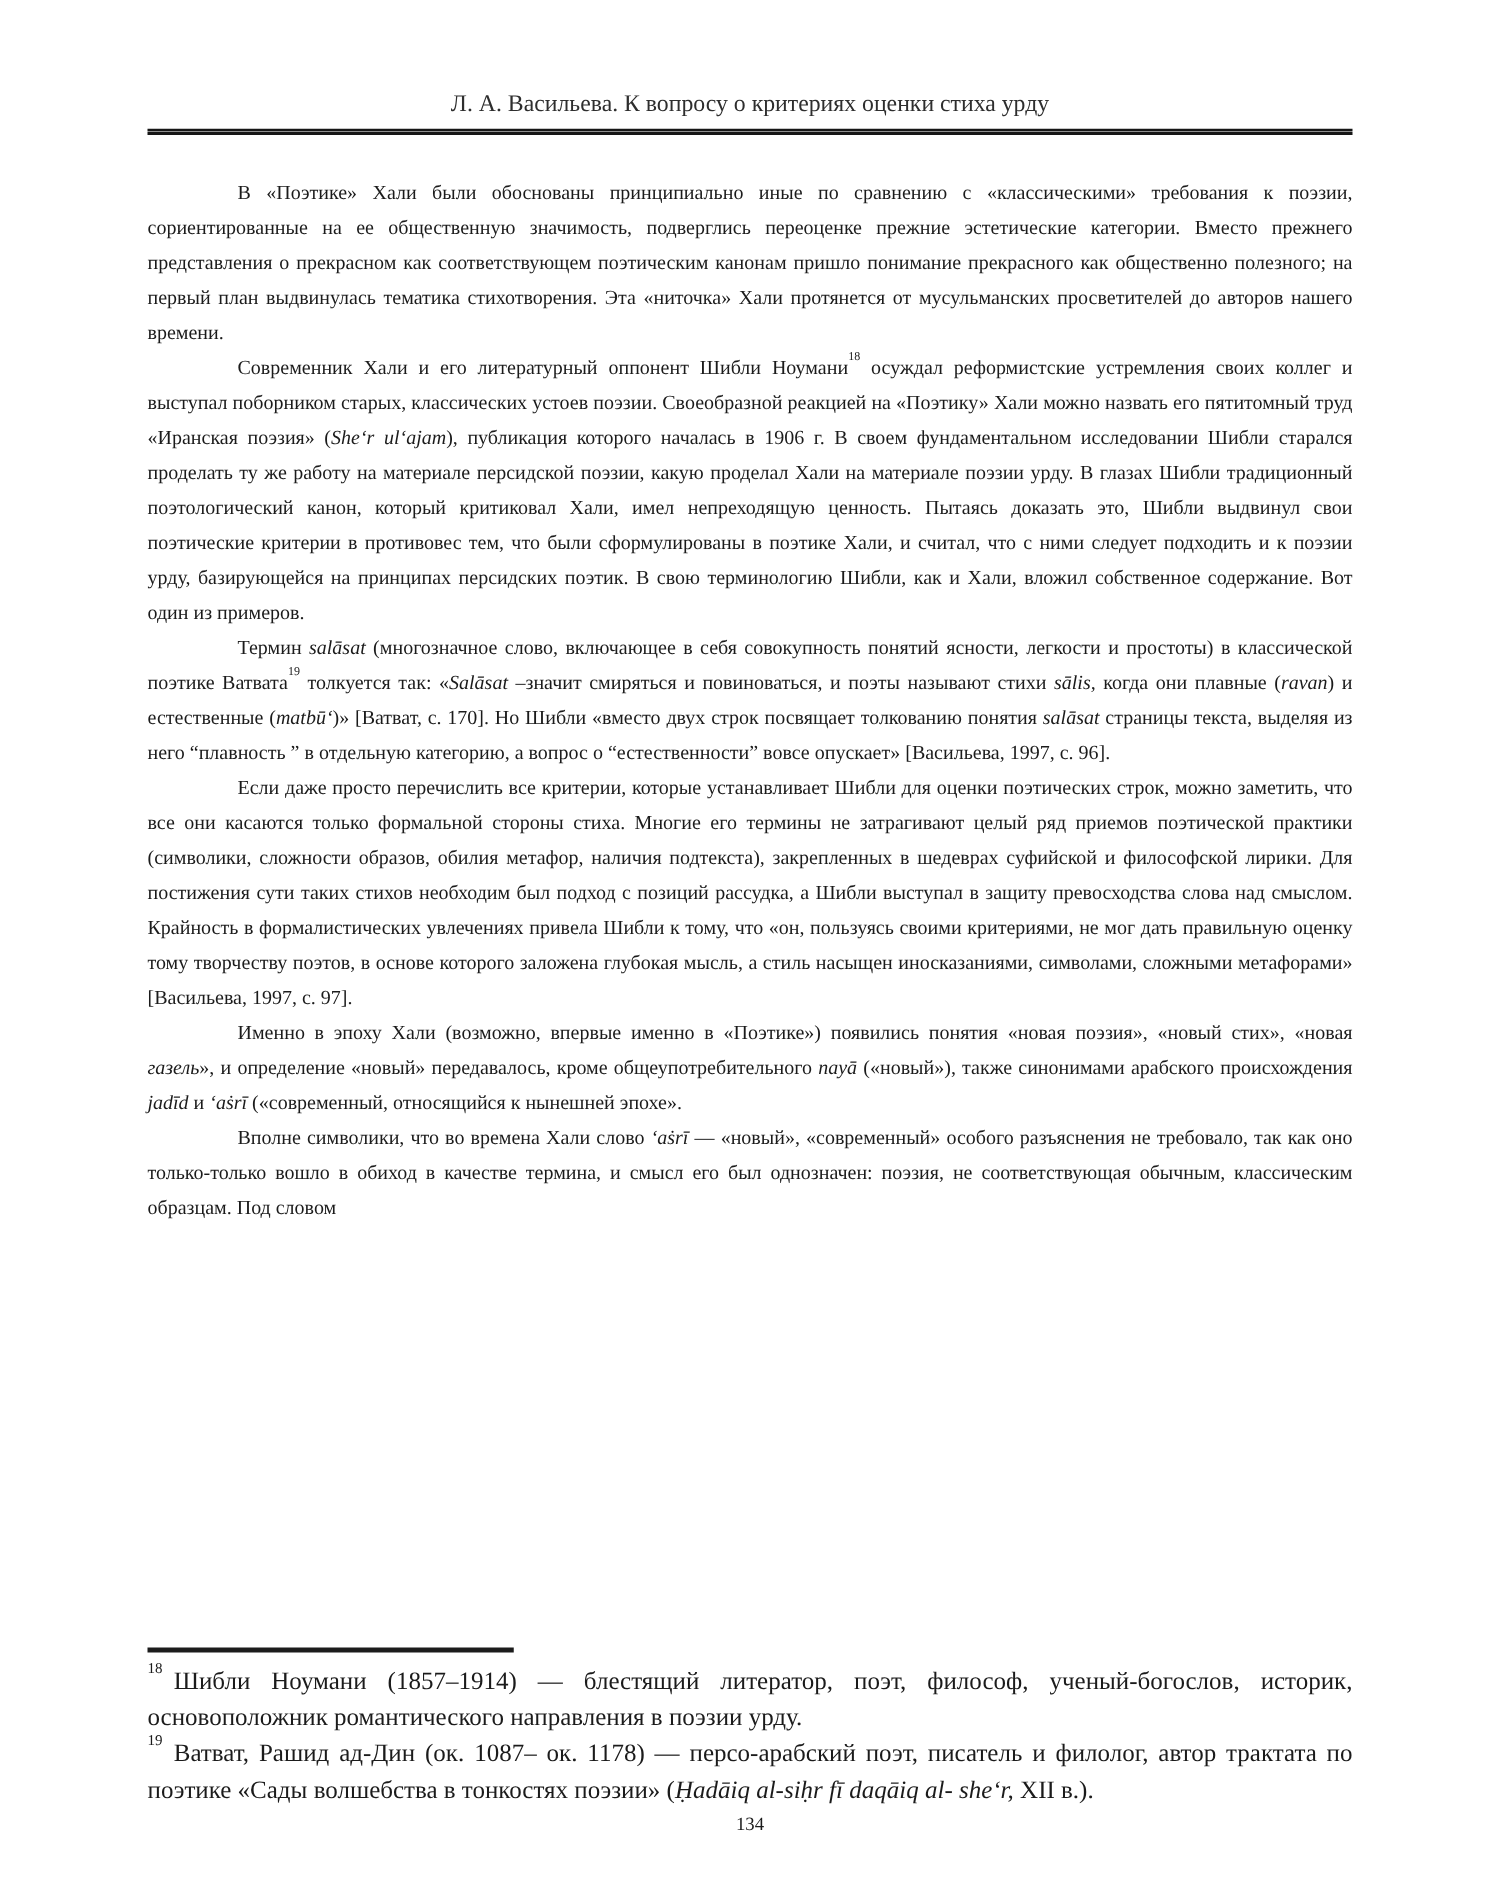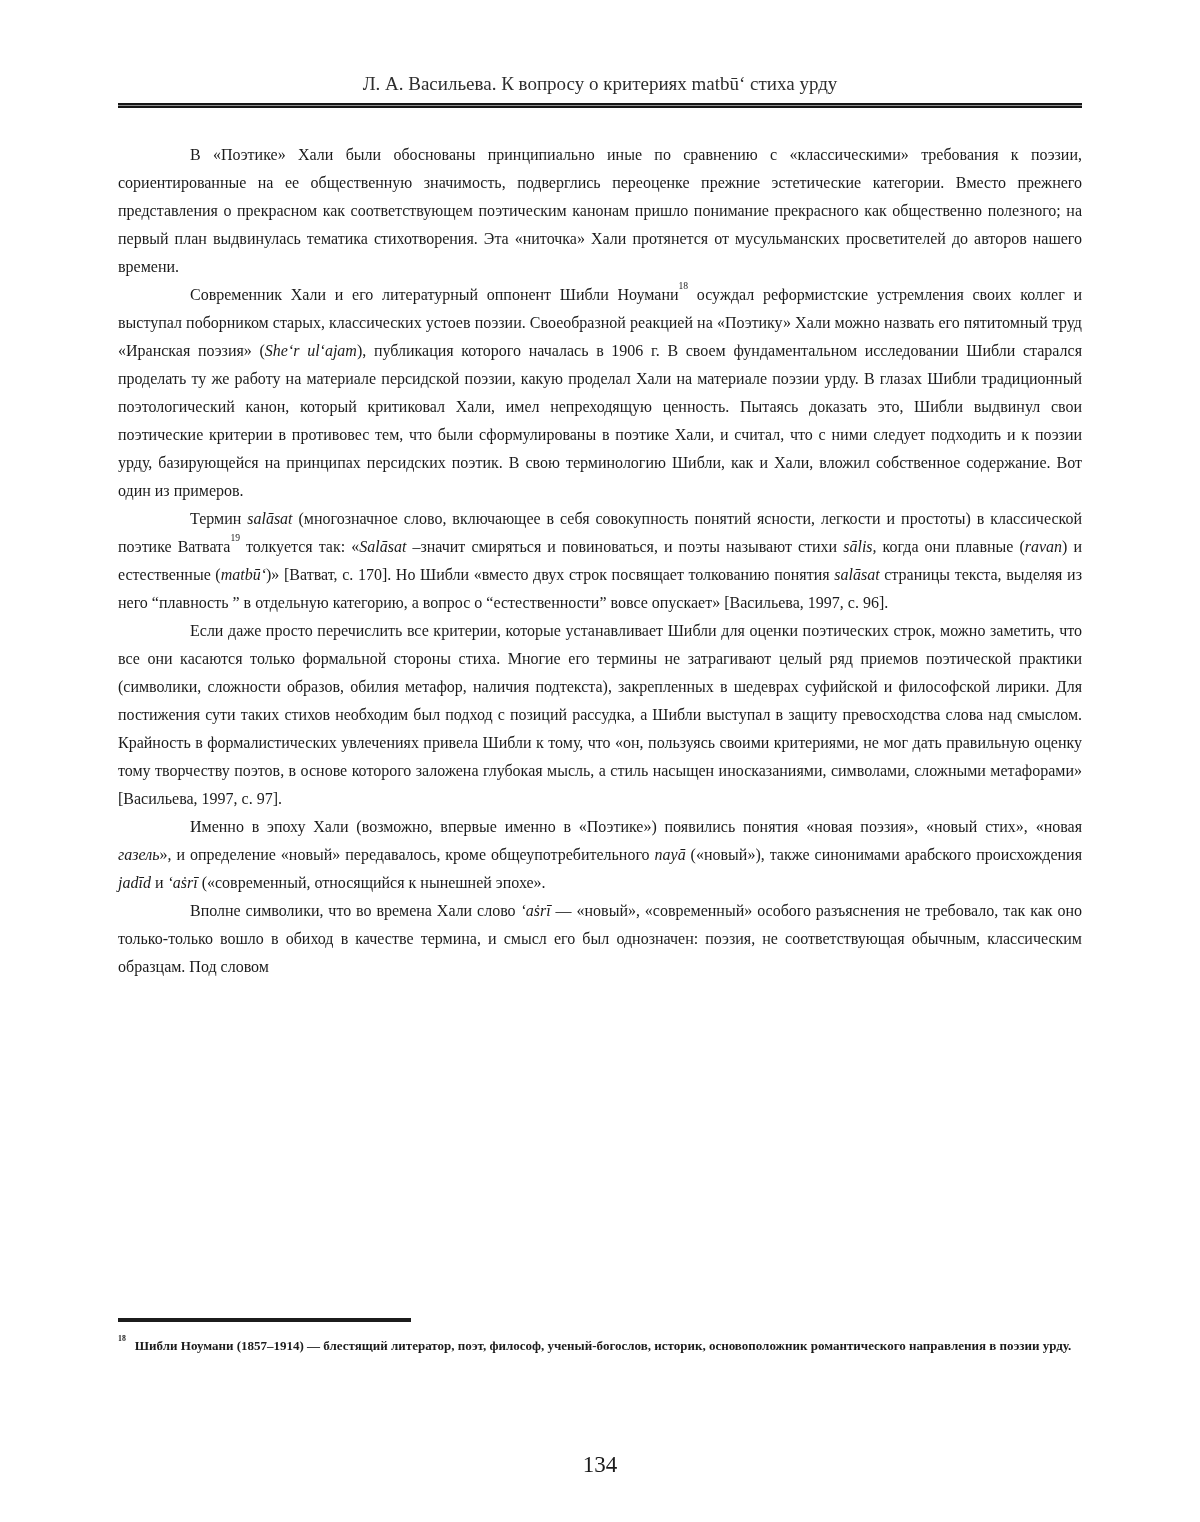--- a/index.html
+++ b/index.html
@@ -59,58 +59,58 @@
     right: 118px;
     top: 1318px;
   }
   .footnote-rule {
     width: 293px;
     height: 4px;
     background: #1c1c1c;
     margin-bottom: 9px;
   }
   .footnote {
-    font-size: 13px;
+    font-size: 20px;
     line-height: 29px;
     text-align: justify;
     margin: 0;
     hyphens: auto;
-    font-weight: bold;
     -webkit-hyphens: auto;
   }
   .footnote sup.marker { margin-right: 9px; }
   .page-number {
     position: absolute;
     top: 1452px;
     left: 0;
     width: 100%;
     text-align: center;
-    font-size: 23px;
+    font-size: 15px;
     color: #1b1b1b;
   }
 </style>
 </head>
 <body>
 
 <div class="page">
   <div class="inner">
-    <div class="running-head">Л. А. Васильева. К вопросу о критериях matbūʻ стиха урду</div>
+    <div class="running-head">Л. А. Васильева. К вопросу о критериях оценки стиха урду</div>
     <div class="head-rule"></div>
 
     <div class="body-text">
       <p class="body"><span>В «Поэтике» Хали были обоснованы принципиально иные по сравнению с «классическими» требования к поэзии, сориентированные на ее общественную значимость, подверглись переоценке прежние эстетические категории. Вместо прежнего представления о прекрасном как соответствующем поэтическим канонам пришло понимание прекрасного как общественно полезного; на первый план выдвинулась тематика стихотворения. Эта «ниточка» Хали протянется от мусульманских просветителей до авторов нашего времени.</span></p>
       <p class="body"><span>Современник Хали и его литературный оппонент Шибли Ноумани</span><sup>18</sup><span> осуждал реформистские устремления своих коллег и выступал поборником старых, классических устоев поэзии. Своеобразной реакцией на «Поэтику» Хали можно назвать его пятитомный труд «Иранская поэзия» (</span><i>Sheʻr ulʻajam</i><span>), публикация которого началась в 1906 г. В своем фундаментальном исследовании Шибли старался проделать ту же работу на материале персидской поэзии, какую проделал Хали на материале поэзии урду. В глазах Шибли традиционный поэтологический канон, который критиковал Хали, имел непреходящую ценность. Пытаясь доказать это, Шибли выдвинул свои поэтические критерии в противовес тем, что были сформулированы в поэтике Хали, и считал, что с ними следует подходить и к поэзии урду, базирующейся на принципах персидских поэтик. В свою терминологию Шибли, как и Хали, вложил собственное содержание. Вот один из примеров.</span></p>
       <p class="body"><span>Термин </span><i>salāsat</i><span> (многозначное слово, включающее в себя совокупность понятий ясности, легкости и простоты) в классической поэтике Ватвата</span><sup>19</sup><span> толкуется так: «</span><i>Salāsat</i><span> –значит смиряться и повиноваться, и поэты называют стихи </span><i>sālis,</i><span> когда они плавные (</span><i>ravan</i><span>) и естественные (</span><i>matbūʻ</i><span>)» [Ватват, с. 170]. Но Шибли «вместо двух строк посвящает толкованию понятия </span><i>salāsat</i><span> страницы текста, выделяя из него “плавность ” в отдельную категорию, а вопрос о “естественности” вовсе опускает» [Васильева, 1997, с. 96].</span></p>
       <p class="body"><span>Если даже просто перечислить все критерии, которые устанавливает Шибли для оценки поэтических строк, можно заметить, что все они касаются только формальной стороны стиха. Многие его термины не затрагивают целый ряд приемов поэтической практики (символики, сложности образов, обилия метафор, наличия подтекста), закрепленных в шедеврах суфийской и философской лирики. Для постижения сути таких стихов необходим был подход с позиций рассудка, а Шибли выступал в защиту превосходства слова над смыслом. Крайность в формалистических увлечениях привела Шибли к тому, что «он, пользуясь своими критериями, не мог дать правильную оценку тому творчеству поэтов, в основе которого заложена глубокая мысль, а стиль насыщен иносказаниями, символами, сложными метафорами» [Васильева, 1997, с. 97].</span></p>
 
 
       <p class="body"><span>Именно в эпоху Хали (возможно, впервые именно в «Поэтике») появились понятия «новая поэзия», «новый стих», «новая </span><i>газель</i><span>», и определение «новый» передавалось, кроме общеупотребительного </span><i>nayā</i><span> («новый»), также синонимами арабского происхождения </span><i>jadīd</i><span> и </span><i>ʻaṡrī</i><span> («современный, относящийся к нынешней эпохе».</span></p>
       <p class="body"><span>Вполне символики, что во времена Хали слово </span><i>ʻaṡrī</i><span> — «новый», «современный» особого разъяснения не требовало, так как оно только-только вошло в обиход в качестве термина, и смысл его был однозначен: поэзия, не соответствующая обычным, классическим образцам. Под словом</span></p>
     </div>
   </div>
 
   <div class="footnote-area">
     <div class="footnote-rule"></div>
     <p class="footnote"><sup class="marker">18</sup><span><span>Шибли Ноумани (1857–1914) — блестящий литератор, поэт, философ, ученый-богослов, историк, основоположник романтического направления в поэзии урду.</span></span></p>
+    <p class="footnote"><sup class="marker">19</sup><span><span>Ватват, Рашид ад-Дин (ок. 1087– ок. 1178) — персо-арабский поэт, писатель и филолог, автор трактата по поэтике «Сады волшебства в тонкостях поэзии» (</span><i>Ḥadāiq al-siḥr fī daqāiq al- sheʻr,</i><span> XII в.).</span></span></p>
   </div>
 
   <div class="page-number">134</div>
 </div>
 
 </body></html>

